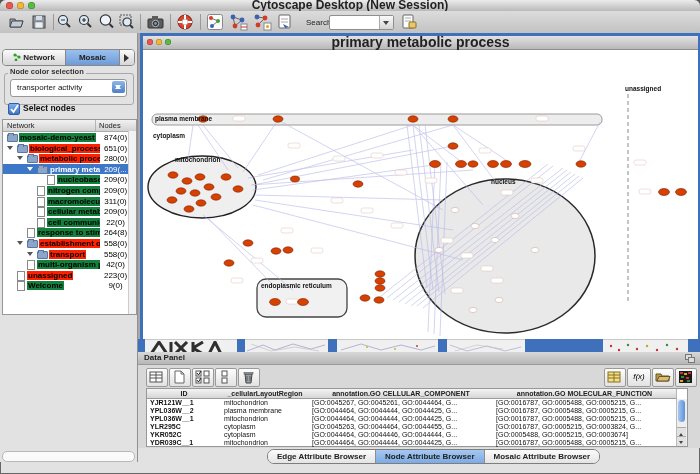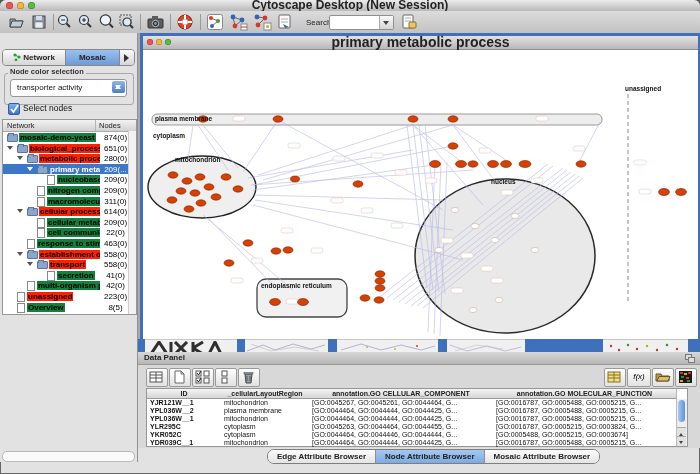--- a/index.html
+++ b/index.html
@@ -40,21 +40,21 @@
   .grouplabel{left:8px;top:34px;font-size:7.5px;font-weight:bold;color:#333;background:#e2e2e2;padding:0 2px;}
   .dropdown{left:10px;top:46px;width:115px;height:16px;background:#fff;border:1px solid #979797;border-radius:3px;}
   .dropdown .dval{position:absolute;left:6px;top:3px;font-size:8px;color:#111;}
   .stepper{position:absolute;right:1px;top:1px;width:13px;height:12px;border-radius:2px;
     background:linear-gradient(#8fb6ea,#4d7fc6);}
   .stepper:before{content:"";position:absolute;left:3px;top:1px;border:3px solid transparent;border-bottom:4px solid #fff;}
   .stepper:after{content:"";position:absolute;left:3px;bottom:1px;border:3px solid transparent;border-top:4px solid #fff;}
   .checkbox{left:8px;top:70px;width:10px;height:10px;border-radius:2px;
     background:linear-gradient(#7fb0ea,#3f74c2);border:1px solid #2f5ea8;}
   .checkbox svg{position:absolute;left:0;top:-1px;}
-  .cb-label{left:23px;top:70px;font-size:8.5px;font-weight:normal;color:#111;}
+  .cb-label{left:23px;top:70px;font-size:8.5px;font-weight:bold;color:#111;}
   
   .tree{left:2px;top:86px;width:133px;height:194px;background:#fff;border:1px solid #979797;}
   .tree-header{position:relative;height:11px;background:linear-gradient(#f2f2f2,#d2d2d2);
     border-bottom:1px solid #aaa;font-size:7.5px;color:#222;}
   .tree-header .c1{position:absolute;left:4px;top:1px;}
   .tree-header .c2{position:absolute;left:96px;top:1px;}
   .tree-header .cd{position:absolute;left:92px;top:0;width:1px;height:11px;background:#b5b5b5;}
   .trow{position:relative;height:10.6px;font-size:8px;font-weight:bold;color:#000;}
   .trow.sel{background:#3c77c8;}
   .tri{position:absolute;top:3px;border:3.5px solid transparent;border-top:4.5px solid #555;}
@@ -300,71 +300,60 @@
         <span class="file" style="left:34px"></span>
         <span class="tlabel g" style="left:44px;max-width:51px">nitrogen compo</span>
         <span class="tcount">209(0)</span>
         </div>
       <div class="trow">
         <span class="file" style="left:34px"></span>
         <span class="tlabel g" style="left:44px;max-width:51px">macromolecule</span>
         <span class="tcount">311(0)</span>
         </div>
       <div class="trow">
-        <span class="tri" style="left:14px"></span>
-        <span class="fold" style="left:24px"></span>
-        <span class="tlabel r" style="left:36px;max-width:59px">cellular process</span>
-        <span class="tcount">614(0)</span>
-        </div>
-      <div class="trow">
         <span class="file" style="left:34px"></span>
         <span class="tlabel g" style="left:44px;max-width:51px">cellular metabol</span>
         <span class="tcount">209(0)</span>
         </div>
       <div class="trow">
         <span class="file" style="left:34px"></span>
         <span class="tlabel g" style="left:44px;max-width:51px">cell communicat</span>
         <span class="tcount">22(0)</span>
         </div>
       <div class="trow">
         <span class="file" style="left:24px"></span>
         <span class="tlabel g" style="left:34px;max-width:61px">response to stimul</span>
-        <span class="tcount">463(0)</span>
+        <span class="tcount">264(8)</span>
         </div>
       <div class="trow">
         <span class="tri" style="left:14px"></span>
         <span class="fold" style="left:24px"></span>
         <span class="tlabel r" style="left:36px;max-width:59px">establishment of lo</span>
         <span class="tcount">558(0)</span>
         </div>
       <div class="trow">
         <span class="tri" style="left:24px"></span>
         <span class="fold" style="left:34px"></span>
         <span class="tlabel r" style="left:46px;max-width:49px">transport</span>
         <span class="tcount">558(0)</span>
         </div>
       <div class="trow">
-        <span class="file" style="left:44px"></span>
-        <span class="tlabel g" style="left:54px;max-width:41px">secretion</span>
-        <span class="tcount">41(0)</span>
-        </div>
-      <div class="trow">
         <span class="file" style="left:24px"></span>
         <span class="tlabel g" style="left:34px;max-width:61px">multi-organism pro</span>
         <span class="tcount">42(0)</span>
         </div>
       <div class="trow">
         <span class="file" style="left:14px"></span>
         <span class="tlabel r" style="left:24px;max-width:71px">unassigned</span>
         <span class="tcount">223(0)</span>
         </div>
       <div class="trow">
         <span class="file" style="left:14px"></span>
-        <span class="tlabel g" style="left:24px;max-width:71px">Overview</span>
-        <span class="tcount">8(5)</span>
+        <span class="tlabel g" style="left:24px;max-width:71px">Welcome</span>
+        <span class="tcount">9(0)</span>
         </div>
       <div class="tree-scroll"></div>
     </div>
     <div class="abs cp-hscroll"></div>
   </div>
 
   <div class="abs mdi">
 
     <div class="abs netwin">
       <div class="net-title">

